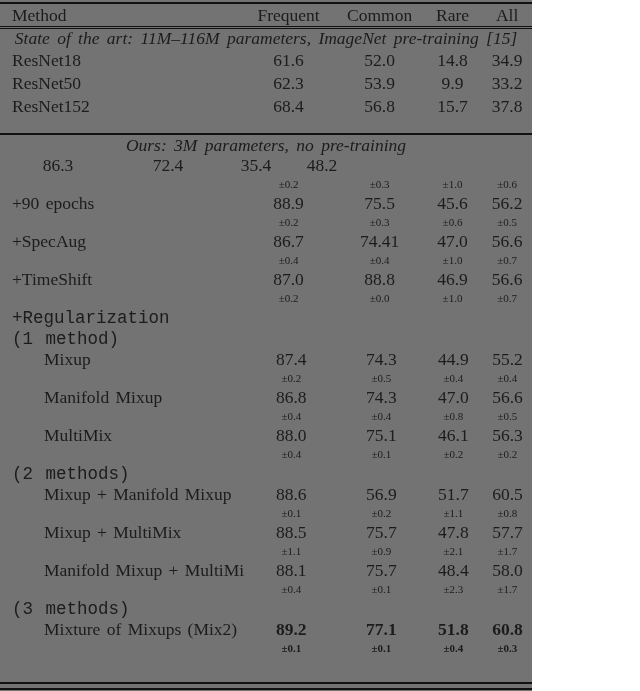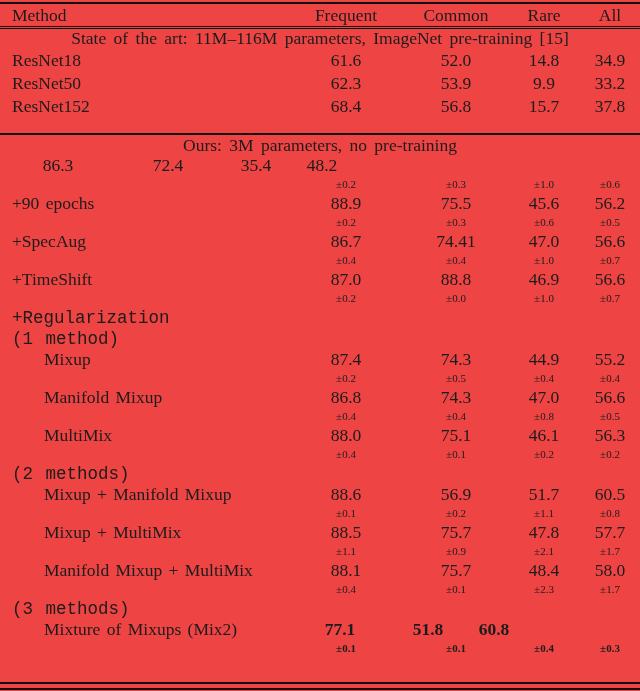--- a/index.html
+++ b/index.html
@@ -1,21 +1,21 @@
 <!DOCTYPE html>
 <html><head>
 <meta charset="utf-8">
 <style>
   * { margin: 0; padding: 0; box-sizing: border-box; }
   html, body { background: #ffffff; }
   .paper {
     position: relative;
-    width: 640px;
+    width: 532px;
     height: 691px;
-    background: #ef4444;
+    background: #737373;
     color: #1c1c1c;
     font-family: "Liberation Serif", "DejaVu Serif", serif;
     font-size: 17.5px;
     overflow: hidden;
     word-spacing: 2px;
   }
   .rule-top {
     margin-top: 2px;
     border-top: 2px solid #111;
   }
@@ -42,20 +42,21 @@
     border-top: 2px solid #111;
     border-bottom: 2px solid #111;
   }
   .section-heading {
     text-align: right;
     word-spacing: 3px;
     height: 21px;
     display: flex;
     align-items: center;
     justify-content: center;
+    font-style: italic;
   }
   .s0 .section-heading { height: 20px; }
   .line { display: flex; align-items: center; }
   .value-line { height: 19px; }
   .s0 .value-line { height: 23px; }
   .label-only { height: 21px; font-family: Liberation Mono, monospace; }
   .pm-line { height: 19px; font-size: 11px; }
   .cell { overflow: hidden; white-space: nowrap; }
   .label { width: 288px; padding-left: 12px; }
   .indent .label { padding-left: 44px; }
@@ -256,20 +257,21 @@
           <div class="cell num c0">±0.4</div>
           <div class="cell num c1">±0.1</div>
           <div class="cell num c2">±2.3</div>
           <div class="cell num c3">±1.7</div>
         </div>
         <div class="line value-line label-only">
           <div class="cell label">(3 methods)</div>
         </div>
         <div class="line value-line indent row-bold">
           <div class="cell label">Mixture of Mixups (Mix2)</div>
+          <div class="cell num c0">89.2</div>
           <div class="cell num c1">77.1</div>
           <div class="cell num c2">51.8</div>
           <div class="cell num c3">60.8</div>
         </div>
         <div class="line pm-line row-bold indent">
           <div class="cell label"></div>
           <div class="cell num c0">±0.1</div>
           <div class="cell num c1">±0.1</div>
           <div class="cell num c2">±0.4</div>
           <div class="cell num c3">±0.3</div>

